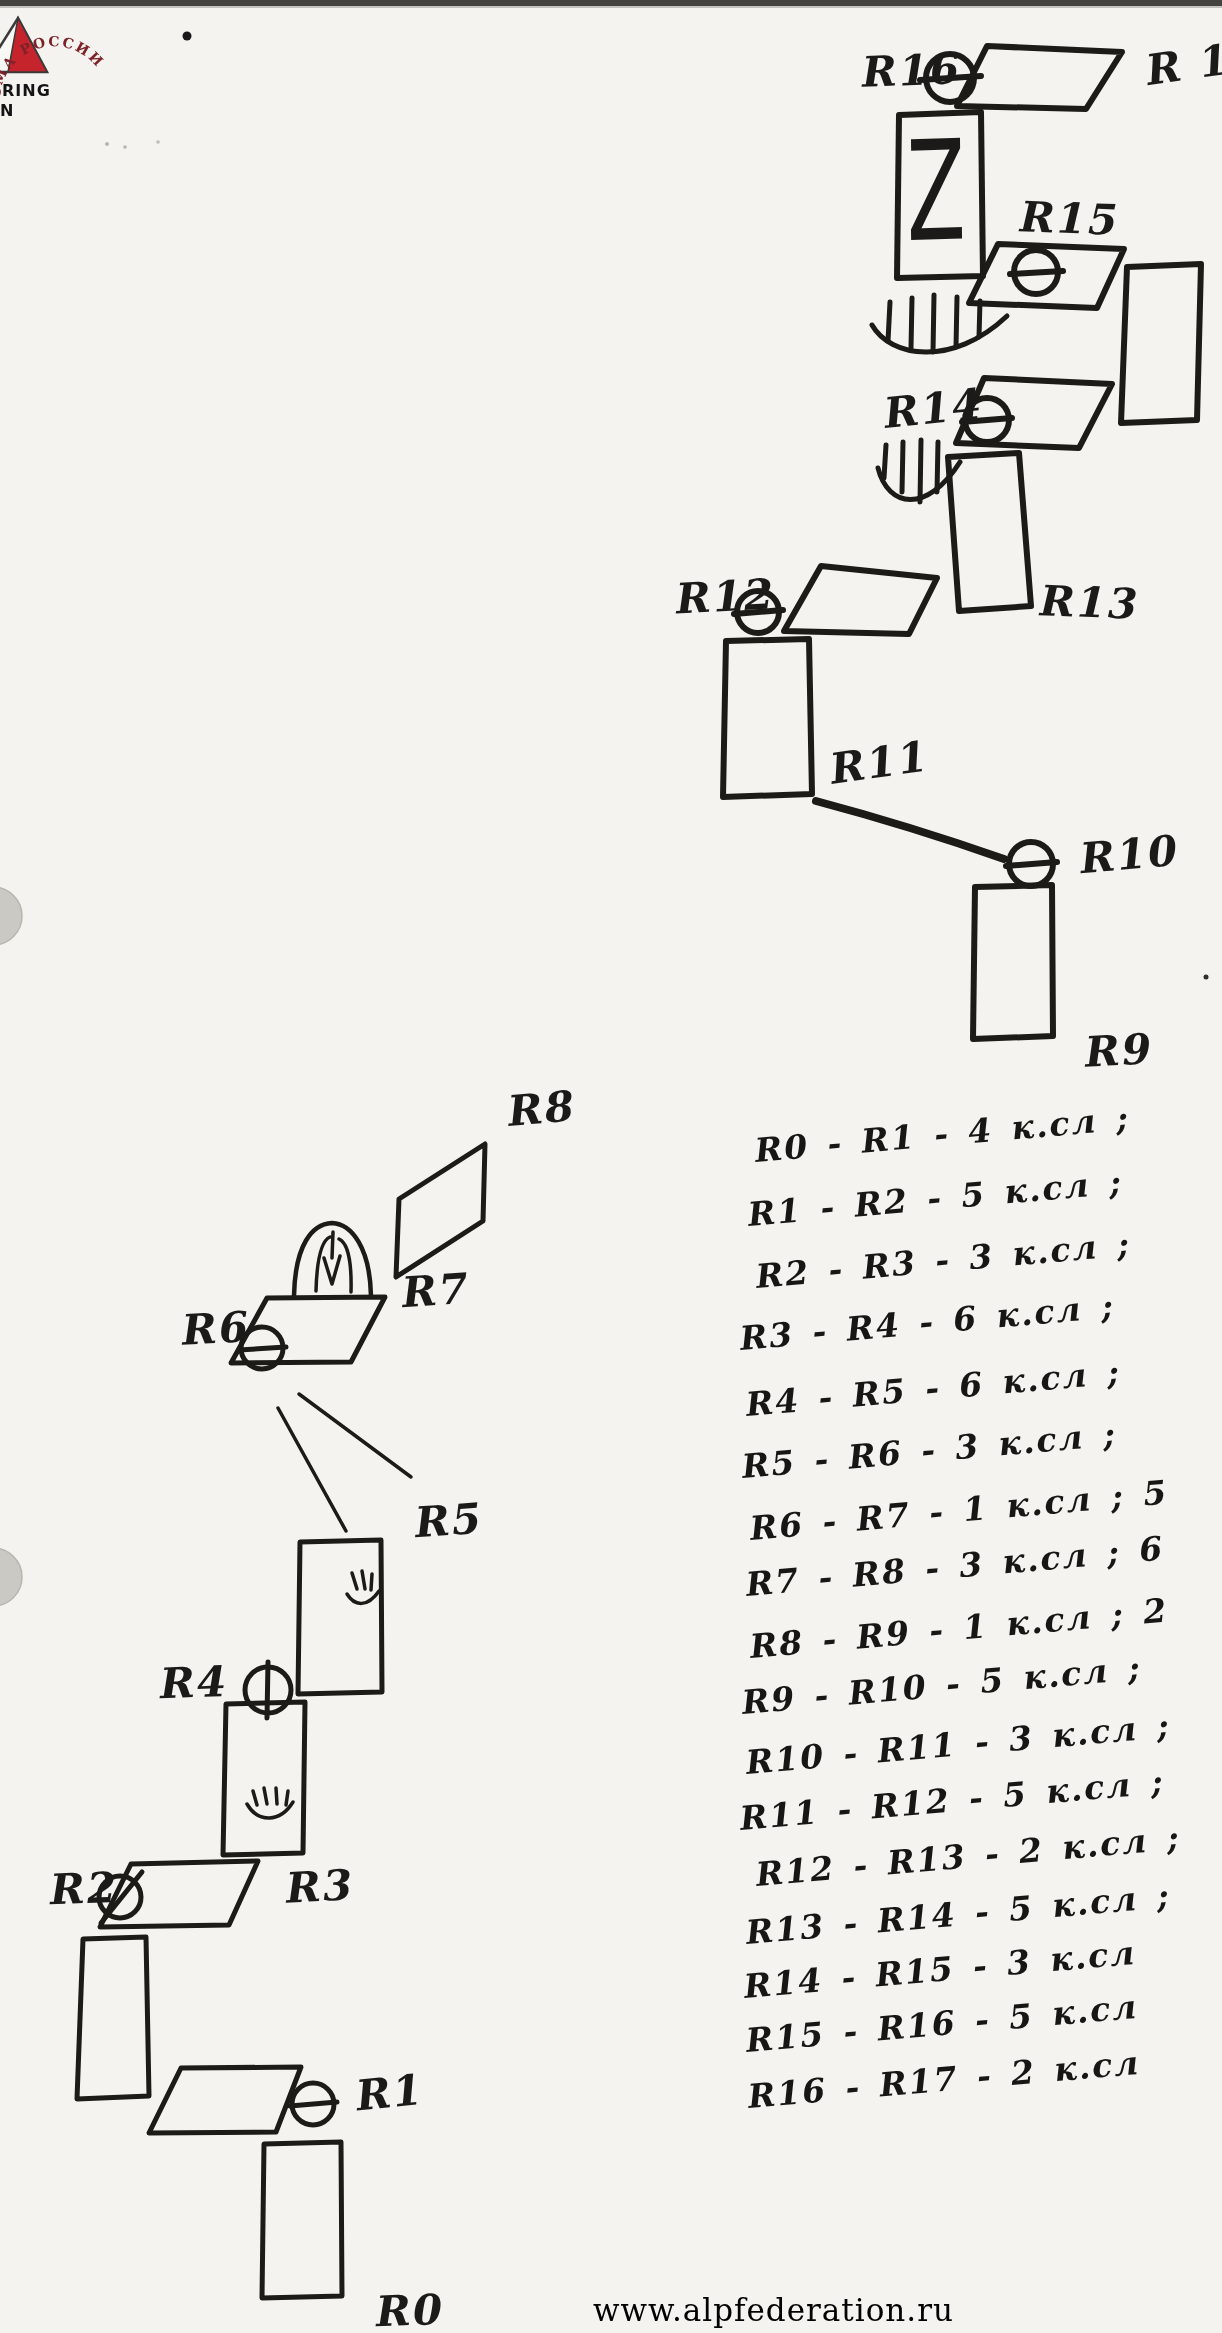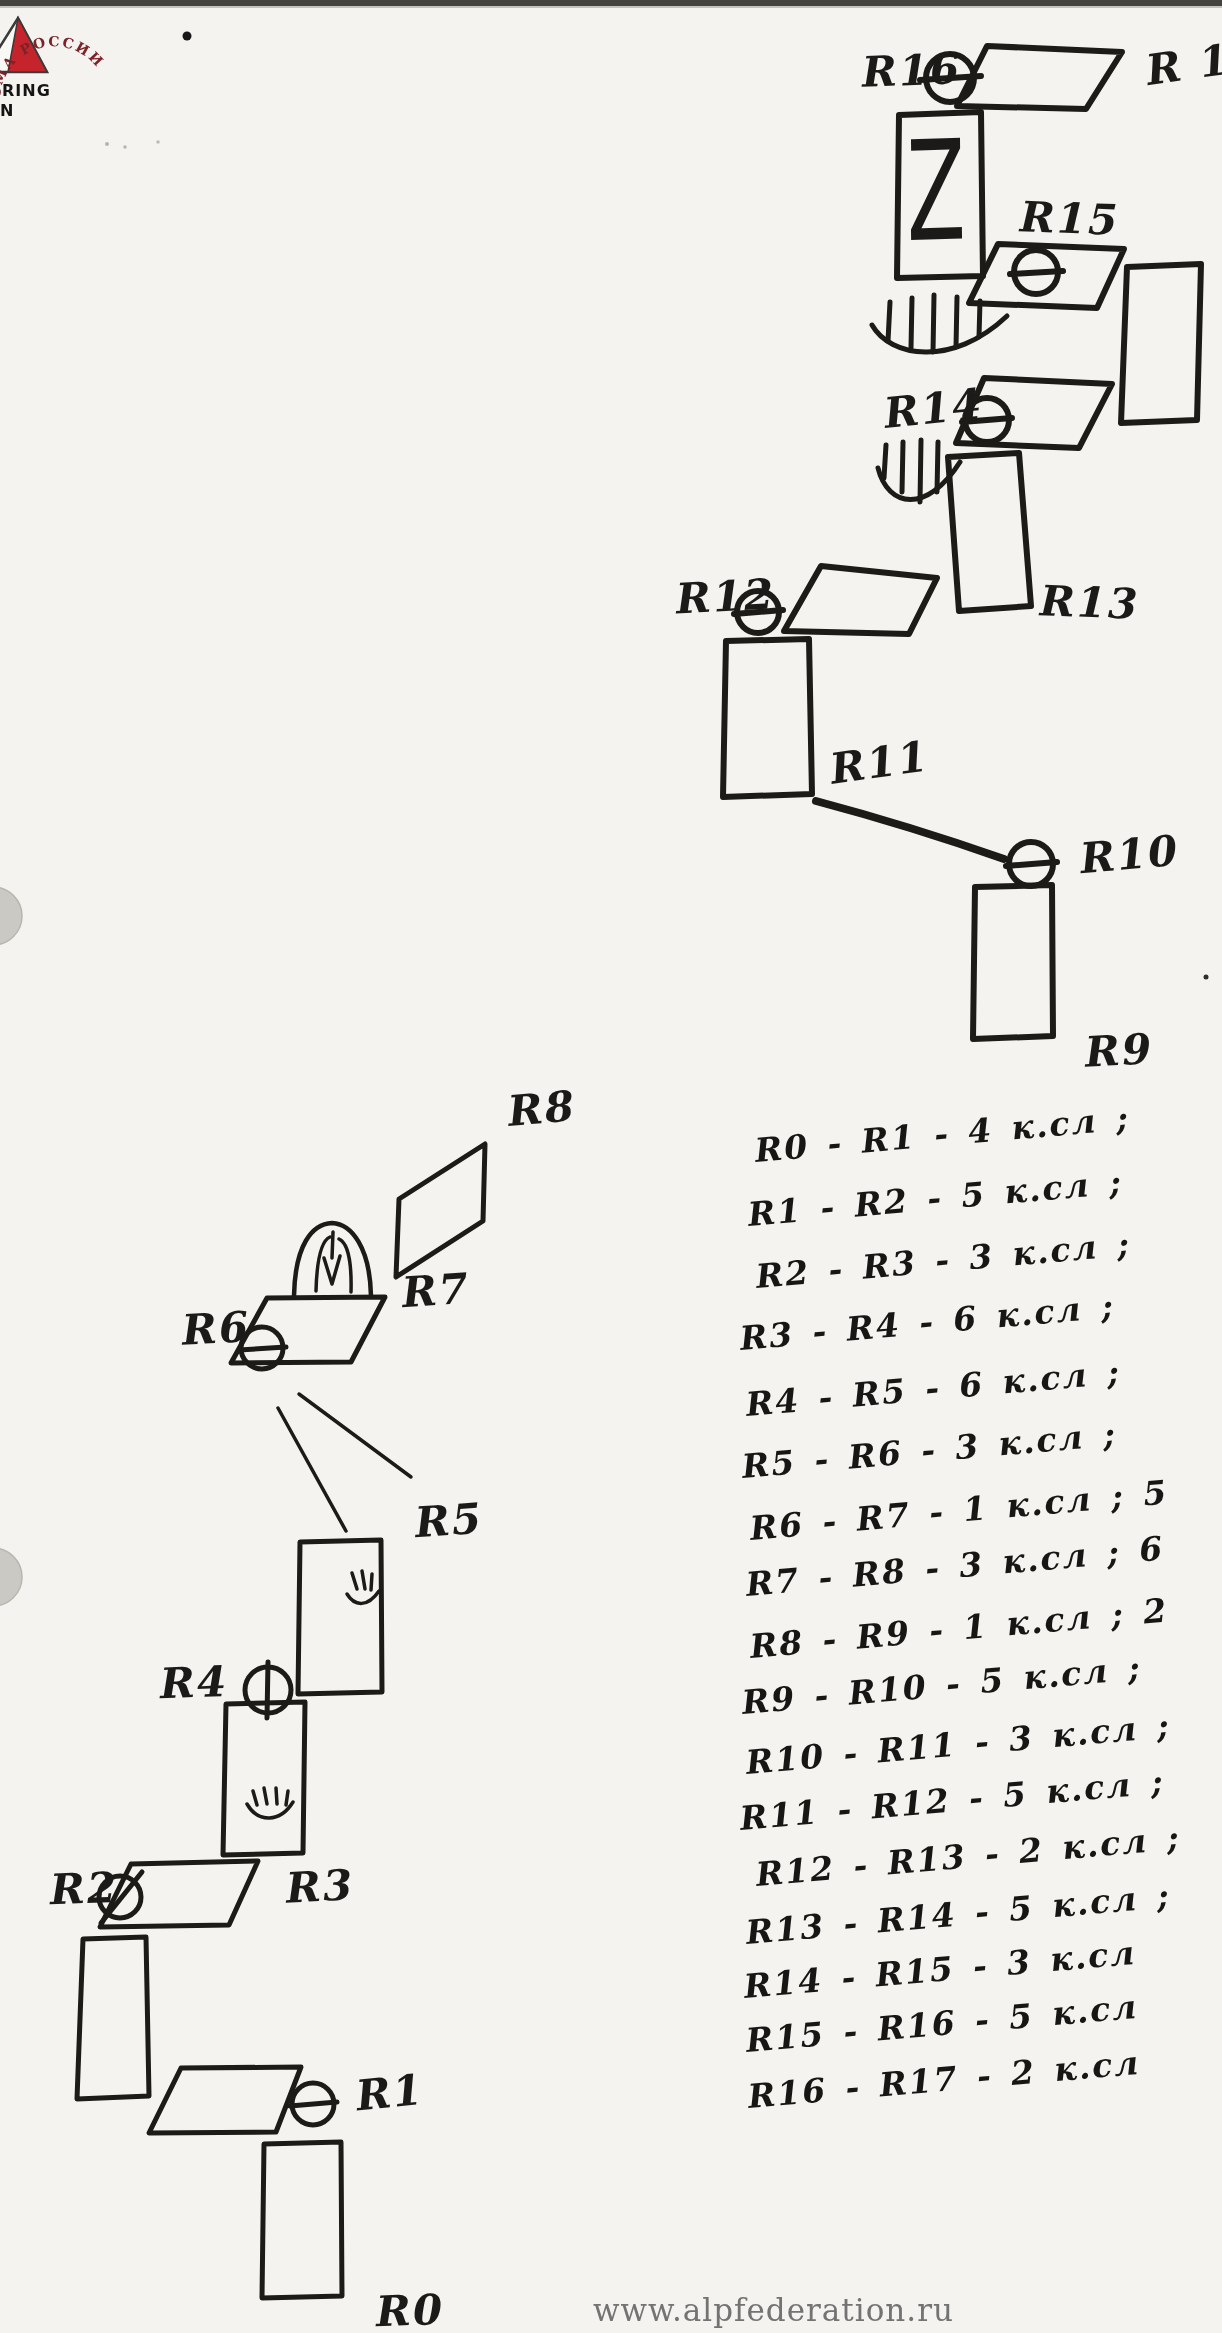--- a/index.html
+++ b/index.html
@@ -8,21 +8,21 @@
   .abs{position:absolute;}
   .lbl{position:absolute;font-style:italic;font-weight:700;font-size:42px;color:#1b1a18;
        letter-spacing:2px;white-space:nowrap;line-height:1;}
   .pline{position:absolute;font-style:italic;font-weight:600;font-size:33px;color:#171614;
          letter-spacing:2px;word-spacing:5px;white-space:nowrap;line-height:1.15;
          transform:rotate(-5deg);transform-origin:left center;}
   .zmark{position:absolute;left:906px;top:124px;font-family:"DejaVu Sans",sans-serif;
          font-size:138px;font-weight:400;color:#1b1a18;line-height:1;
          transform:scaleX(0.62) rotate(-1deg);transform-origin:left top;}
   .wm{position:absolute;left:593px;top:2292px;font-size:31px;font-weight:400;
-      color:#737373;letter-spacing:1px;}
+      color:#000000;letter-spacing:1px;}
   svg{display:block;}
   .ink{stroke:#1c1b18;fill:none;stroke-linecap:round;stroke-linejoin:round;}
 </style>
 </head>
 <body>
 
 <div class="page">
 
   <svg class="abs" style="left:0;top:0;" width="1222" height="2333" viewBox="0 0 1222 2333">
 

